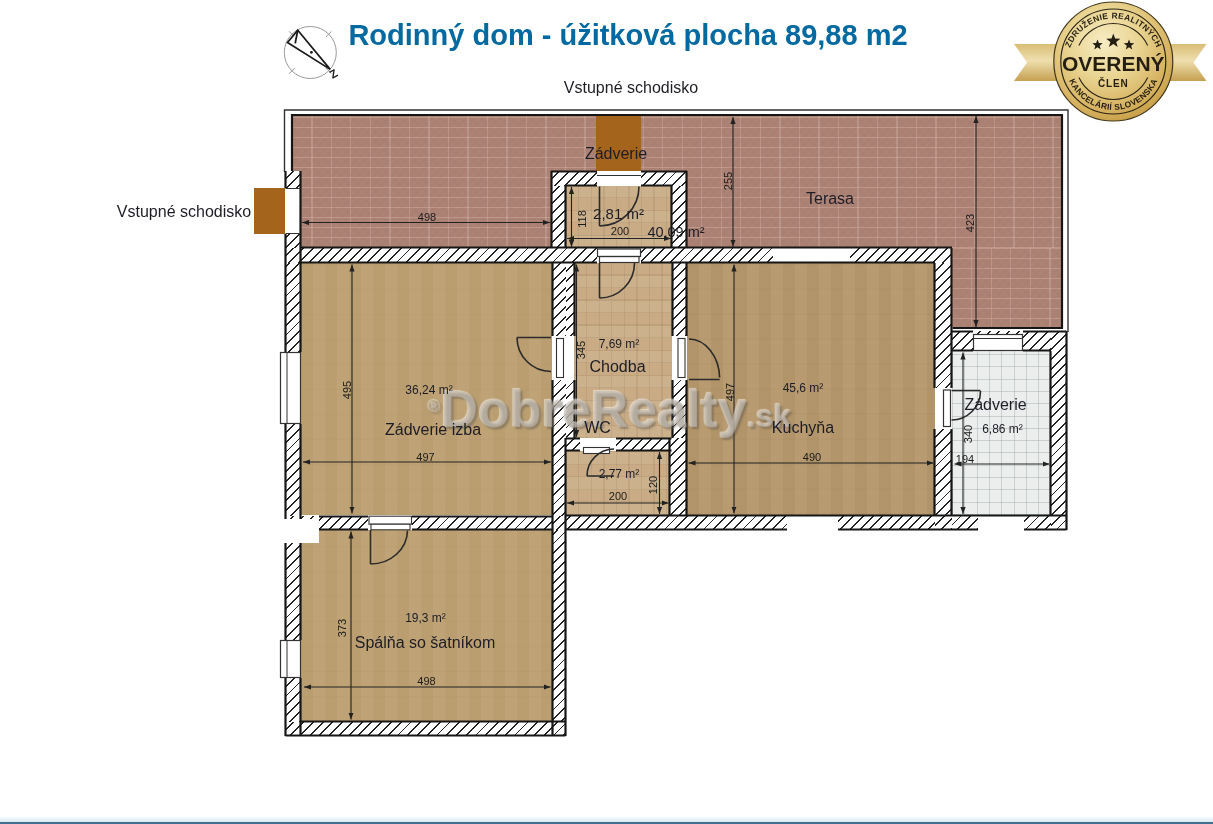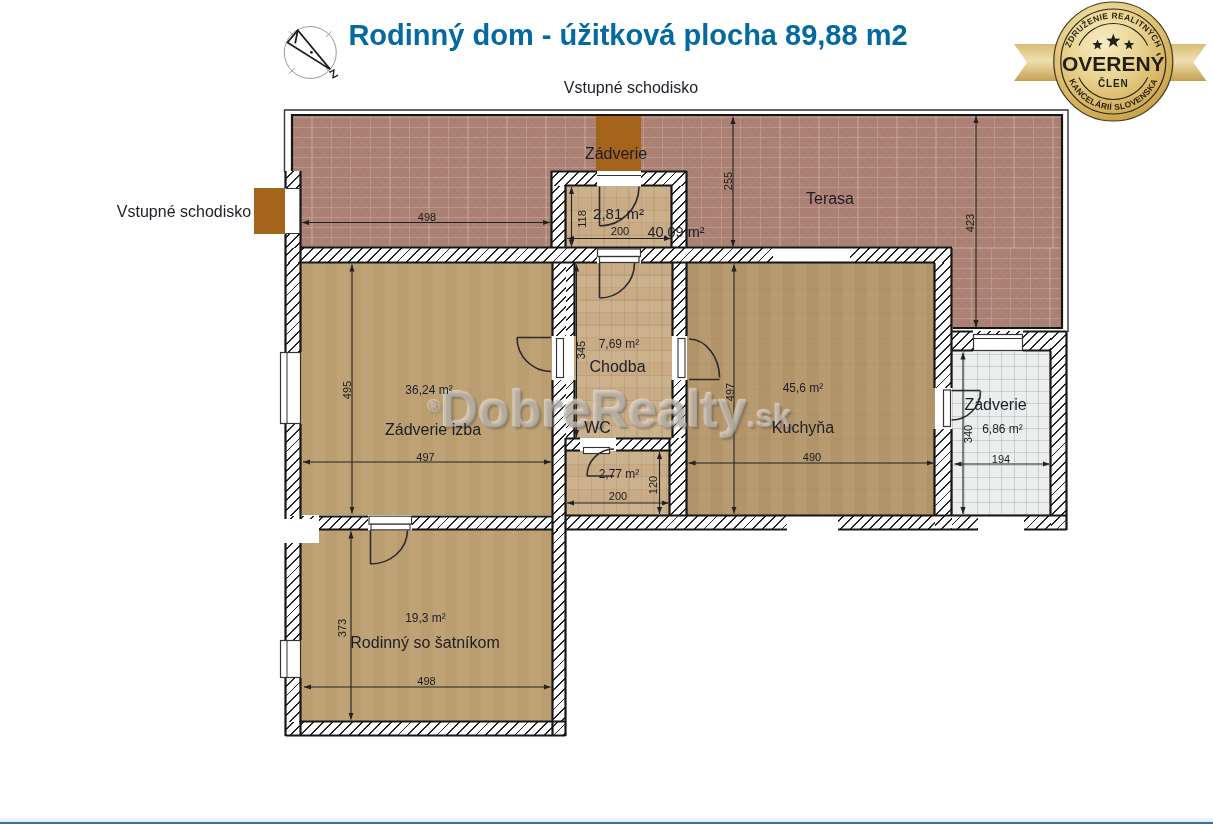--- a/index.html
+++ b/index.html
@@ -175,36 +175,36 @@
 <div class="t s17" style="left:617.5px;top:366.5px">Chodba</div>
 <div class="t s17" style="left:597.5px;top:428px">WC</div>
 <div class="t s15" style="left:619px;top:474px">2,77 m²</div>
 <div class="t s15" style="left:429px;top:389.5px">36,24 m²</div>
 <div class="t s17" style="left:433px;top:430px">Zádverie izba</div>
 <div class="t s15" style="left:803px;top:388px">45,6 m²</div>
 <div class="t s17" style="left:803px;top:427.5px">Kuchyňa</div>
 <div class="t s17" style="left:995.5px;top:404.5px">Zádverie</div>
 <div class="t s15" style="left:1002.5px;top:428.5px">6,86 m²</div>
 <div class="t s15" style="left:425.5px;top:618px">19,3 m²</div>
-<div class="t s17" style="left:425px;top:642.5px">Rodinný so šatníkom</div>
+<div class="t s17" style="left:425px;top:642.5px">Spálňa so šatníkom</div>
 
 <div class="dim" style="left:427px;top:216.5px">498</div>
 <div class="dim dimv" style="left:727.5px;top:181px">255</div>
 <div class="dim dimv" style="left:969.5px;top:223px">423</div>
 <div class="dim dimv" style="left:582px;top:219px">118</div>
 <div class="dim" style="left:620px;top:230.5px">200</div>
 <div class="dim dimv" style="left:346.5px;top:390px">495</div>
 <div class="dim" style="left:425.5px;top:456.5px">497</div>
 <div class="dim dimv" style="left:581px;top:350px">345</div>
 <div class="dim" style="left:618px;top:495.5px">200</div>
 <div class="dim dimv" style="left:652.5px;top:484.5px">120</div>
 <div class="dim dimv" style="left:729.5px;top:392px">497</div>
 <div class="dim" style="left:812px;top:457px">490</div>
 <div class="dim dimv" style="left:967.5px;top:434px">340</div>
-<div class="dim" style="left:1001px;top:458.5px">194</div>
+<div class="dim" style="left:965px;top:458.5px">194</div>
 <div class="dim dimv" style="left:341.5px;top:628px">373</div>
 <div class="dim" style="left:426.5px;top:681px">498</div>
 
 <svg class="abs" style="left:1004px;top:0;z-index:50" width="209" height="130" viewBox="0 0 209 130">
 <defs>
 <linearGradient id="rib" x1="0" y1="0" x2="0" y2="1">
 <stop offset="0" stop-color="#d9bd77"></stop>
           <stop offset="0.45" stop-color="#efdfae"></stop>
           <stop offset="1" stop-color="#c5a052"></stop>
 </linearGradient>

